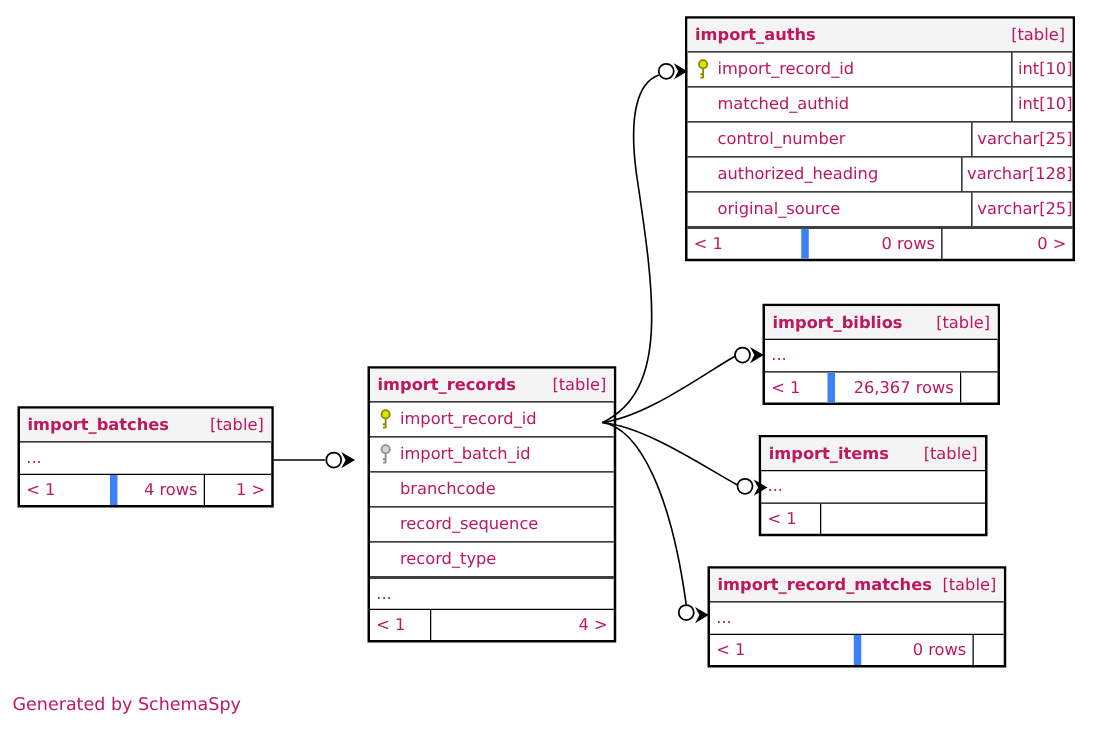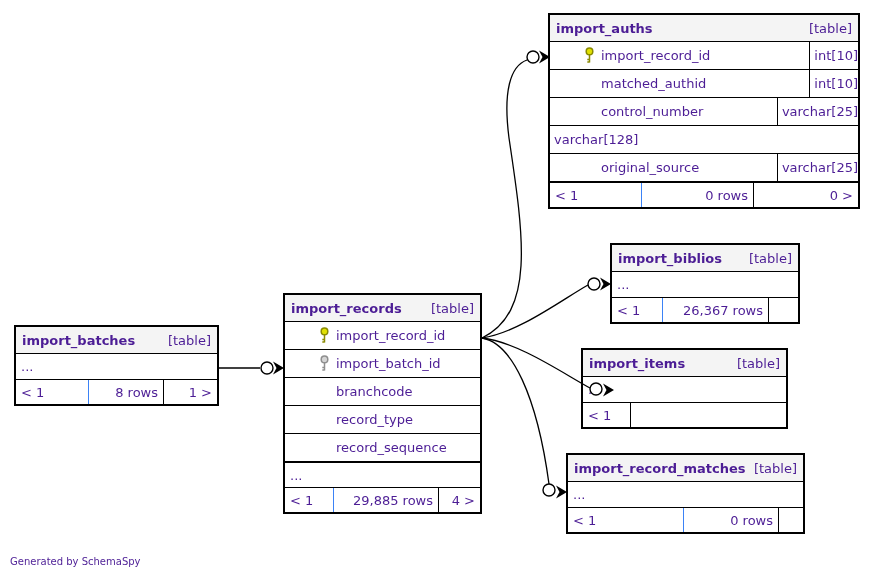--- a/index.html
+++ b/index.html
@@ -1,40 +1,40 @@
 <!DOCTYPE html>
 <html><head>
 <meta charset="utf-8">
 <style>
   html,body{margin:0;padding:0;background:#fff;}
   #canvas{
     position:relative;width:877px;height:587px;background:#fff;overflow:hidden;
-    font-family:"DejaVu Sans",sans-serif;font-size:13px;color:#4c1d95;
+    font-family:"DejaVu Sans",sans-serif;font-size:13px;color:#be185d;
   }
   .tbl{position:absolute;background:#fff;border:2px solid #000;box-sizing:border-box;z-index:2;}
   .thead{
     background:#f4f4f4;display:flex;justify-content:space-between;align-items:center;
     height:26px;padding:0 6px;border-bottom:1px solid #000;
   }
   .tname{font-weight:bold;white-space:nowrap;}
   .ttag{white-space:nowrap;padding-left:8px;}
   .trow{display:flex;align-items:center;height:28px;border-bottom:1px solid #000;box-sizing:border-box;}
   .trow:last-of-type{border-bottom:none;}
-  .cname{flex:1;display:flex;align-items:center;height:100%;box-sizing:border-box;padding-left:27px;}
+  .cname{flex:1;display:flex;align-items:center;height:100%;box-sizing:border-box;}
   .hastypes .cname{border-right:1px solid #000;}
   .ctype{display:flex;align-items:center;height:100%;padding-left:4px;box-sizing:border-box;white-space:nowrap;}
   .keyslot{width:24px;display:flex;justify-content:center;align-items:center;flex:0 0 24px;}
   .ellipsisrow{height:25px;padding-left:5px;display:flex;align-items:center;border-bottom:none;}
   .tfoot{display:flex;height:25px;border-top:1px solid #000;box-sizing:border-box;}
   .tfoot>div{display:flex;align-items:center;height:100%;box-sizing:border-box;white-space:nowrap;}
   .f-l{padding-left:5px;}
-  .f-m{justify-content:flex-end;padding-right:5px;border-left:1px solid #3b82f6;}
+  .f-m{justify-content:flex-end;padding-right:5px;border-left:6px solid #3b82f6;}
   .f-r{flex:1;justify-content:flex-end;padding-right:5px;border-left:1px solid #000;}
   .rel{position:absolute;left:0;top:0;z-index:3;pointer-events:none;}
-  .note{position:absolute;left:10px;top:556px;font-size:10px;z-index:2;}
+  .note{position:absolute;left:10px;top:556px;font-size:14px;z-index:2;}
 </style>
 </head>
 <body>
 
 <div id="canvas">
 
   <div class="tbl hastypes" style="left:548px;top:13px;width:312px;">
     <div class="thead">
       <span class="tname">import_auths</span>
       <span class="ttag">[table]</span>
@@ -59,20 +59,24 @@
       <div class="ctype">int[10]</div>
     </div>
     <div class="trow">
       <div class="cname">
           <span class="keyslot"></span>
           <span>control_number</span>
         </div>
       <div class="ctype">varchar[25]</div>
     </div>
     <div class="trow">
+      <div class="cname">
+          <span class="keyslot"></span>
+          <span>authorized_heading</span>
+        </div>
       <div class="ctype">varchar[128]</div>
     </div>
     <div class="trow">
       <div class="cname">
           <span class="keyslot"></span>
           <span>original_source</span>
         </div>
       <div class="ctype">varchar[25]</div>
     </div>
     <div class="tfoot">
@@ -88,21 +92,21 @@
       <span class="ttag">[table]</span>
     </div>
     <div class="trow ellipsisrow">...</div>
     <div class="tfoot">
       <div class="f-l" style="width:50px;">&lt; 1</div>
       <div class="f-m" style="width:106px;">26,367 rows</div>
       <div class="f-r"></div>
     </div>
   </div>
 
-  <div class="tbl" style="left:581px;top:348px;width:207px;">
+  <div class="tbl" style="left:607px;top:348px;width:183px;">
     <div class="thead">
       <span class="tname">import_items</span>
       <span class="ttag">[table]</span>
     </div>
     <div class="trow ellipsisrow">...</div>
     <div class="tfoot">
       <div class="f-l" style="width:47px;">&lt; 1</div>
       <div class="f-r"></div>
     </div>
   </div>
@@ -113,21 +117,21 @@
       <span class="ttag">[table]</span>
     </div>
     <div class="trow ellipsisrow">...</div>
     <div class="tfoot">
       <div class="f-l" style="width:115px;">&lt; 1</div>
       <div class="f-m" style="width:95px;">0 rows</div>
       <div class="f-r"></div>
     </div>
   </div>
 
-  <div class="tbl" style="left:283px;top:293px;width:199px;">
+  <div class="tbl" style="left:294px;top:293px;width:199px;">
     <div class="thead">
       <span class="tname">import_records</span>
       <span class="ttag">[table]</span>
     </div>
     <div class="trow">
       <div class="cname">
         <span class="keyslot">
           <svg width="11" height="17" viewBox="0 0 11 17">
               <circle cx="5.5" cy="4.4" r="3.3" fill="#e0e000" stroke="#8a8a00" stroke-width="1.5"></circle>
               <path d="M5.5 7.7 V15.6 M5.5 12.4 H3.3 M5.5 15.1 H3.3" stroke="#8a8a00" stroke-width="1.5" fill="none"></path>
@@ -149,46 +153,45 @@
     </div>
     <div class="trow">
       <div class="cname">
           <span class="keyslot"></span>
           <span>branchcode</span>
         </div>
     </div>
     <div class="trow">
       <div class="cname">
           <span class="keyslot"></span>
+          <span>record_sequence</span>
+        </div>
+    </div>
+    <div class="trow">
+      <div class="cname">
+          <span class="keyslot"></span>
           <span>record_type</span>
         </div>
     </div>
-    <div class="trow">
-      <div class="cname">
-          <span class="keyslot"></span>
-          <span>record_sequence</span>
-        </div>
-    </div>
     <div class="trow ellipsisrow" style="border-top:1px solid #000;">...</div>
     <div class="tfoot">
       <div class="f-l" style="width:48px;">&lt; 1</div>
-      <div class="f-m" style="width:105px;">29,885 rows</div>
       <div class="f-r">4 &gt;</div>
     </div>
   </div>
 
   <div class="tbl" style="left:14px;top:325px;width:205px;">
     <div class="thead">
       <span class="tname">import_batches</span>
       <span class="ttag">[table]</span>
     </div>
     <div class="trow ellipsisrow">...</div>
     <div class="tfoot">
       <div class="f-l" style="width:72px;">&lt; 1</div>
-      <div class="f-m" style="width:75px;">8 rows</div>
+      <div class="f-m" style="width:75px;">4 rows</div>
       <div class="f-r">1 &gt;</div>
     </div>
   </div>
 
   <svg class="rel" width="877" height="587">
     <g stroke="#000" stroke-width="1.3" fill="none">
 
       <path d="M219,368 H260"></path>
 
       <path d="M482,338 C535,312 524,238 509,138 C503,92 510,66 527,60"></path>

